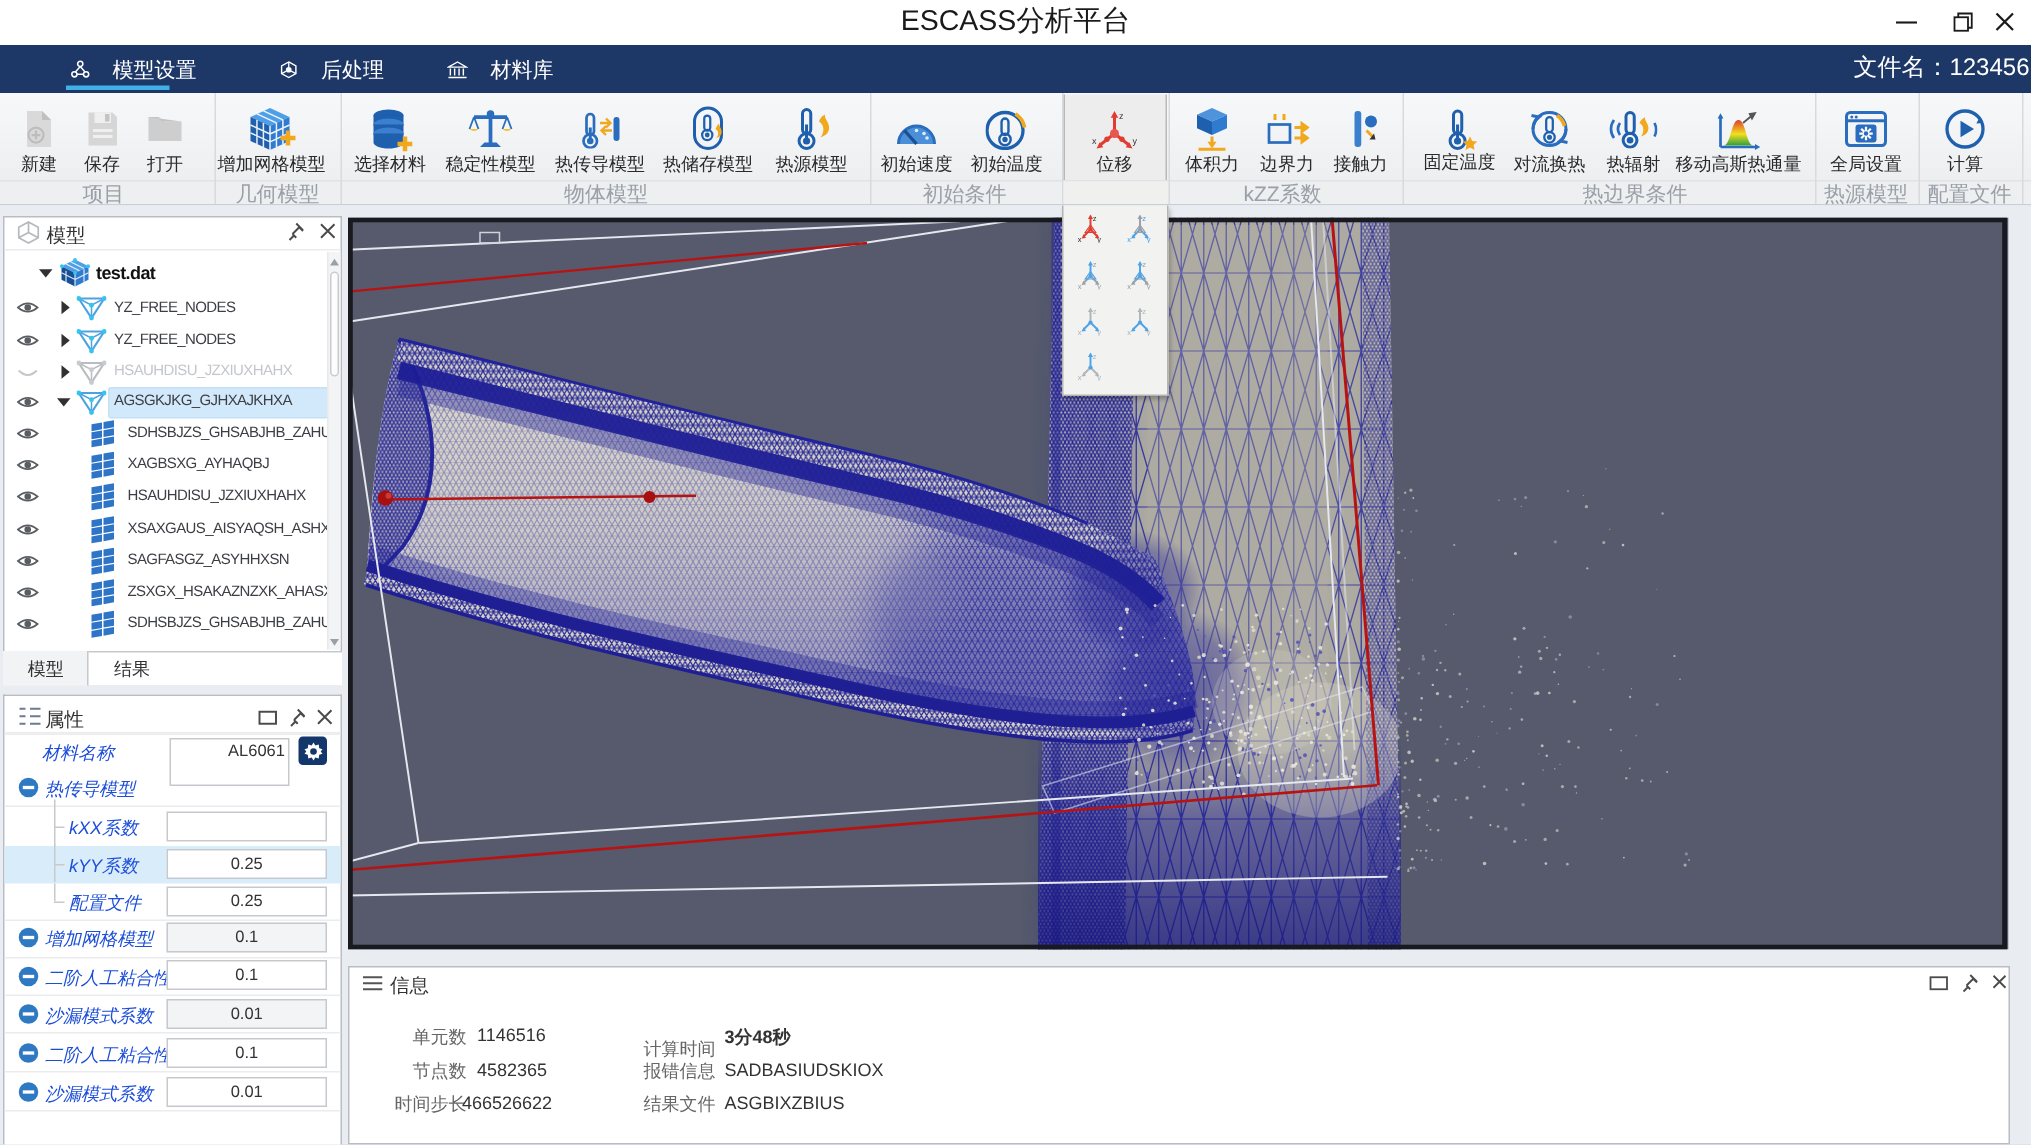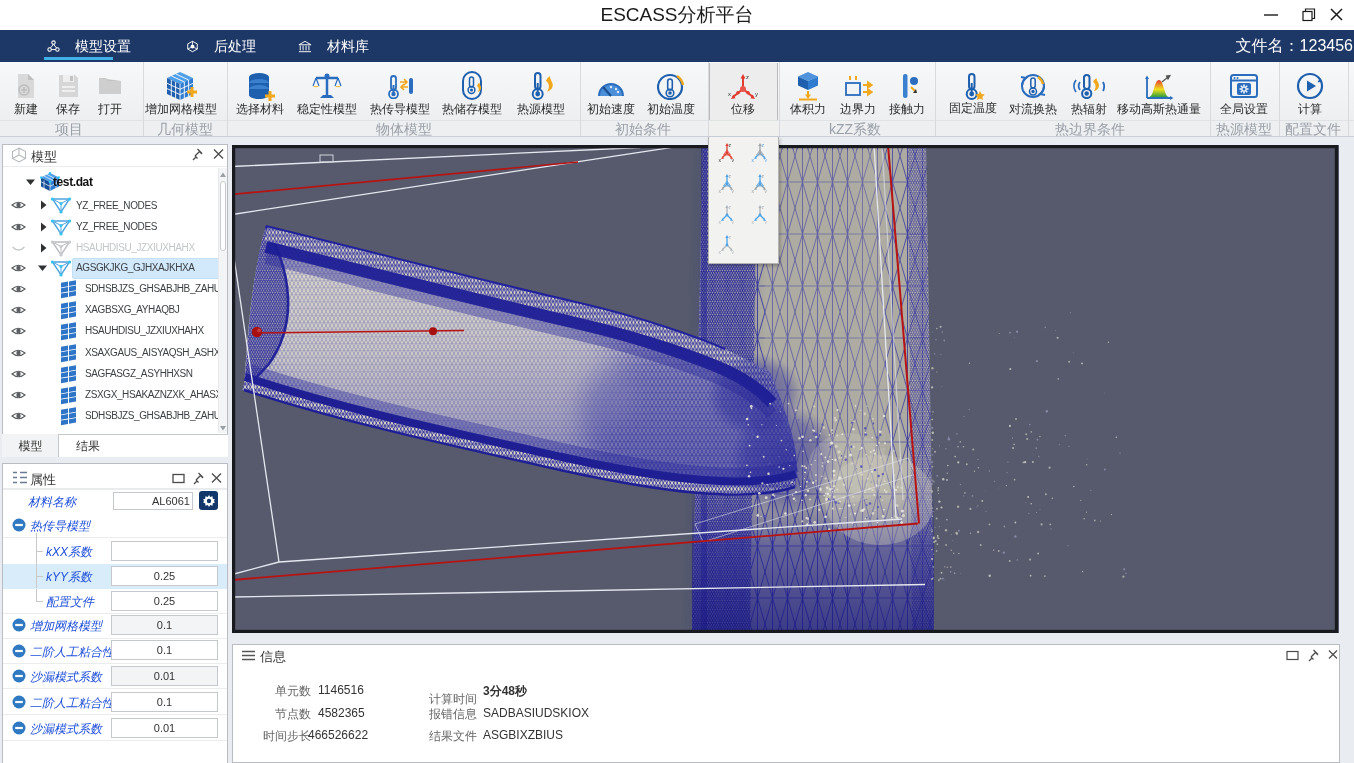--- a/index.html
+++ b/index.html
@@ -278,21 +278,21 @@
 <svg class="abs" style="left:40px;top:172px" width="20" height="20" viewBox="0 0 20 20">
 <polygon points="10,1 19,5.5 10,10 1,5.5" fill="#4f9fe8"></polygon>
     <polygon points="1,5.5 10,10 10,19 1,14.5" fill="#174f96"></polygon>
     <polygon points="19,5.5 10,10 10,19 19,14.5" fill="#2e7bd0"></polygon>
 <path d="M4,4 L13,8.5 M7,2.5 L16,7 M10,10 V19 M4,8.5 V17.5 M16,7.5 V16 M1,9.8 L10,14.3 M19,9.8 L10,14.3" stroke="#fff" stroke-width="0.8" fill="none" opacity="0.85"></path>
 <circle cx="10" cy="1.3" r="1.3" fill="#35c4f0"></circle>
     <circle cx="1.3" cy="5.5" r="1.3" fill="#35c4f0"></circle>
     <circle cx="18.7" cy="5.5" r="1.3" fill="#35c4f0"></circle>
     <circle cx="10" cy="10" r="1.3" fill="#35c4f0"></circle>
   </svg>
-<div class="treelabel" style="left:53px;top:175px;font-weight:bold;font-size:12px;color:#111;">test.dat</div>
+<div class="treelabel" style="left:64px;top:175px;font-weight:bold;font-size:12px;color:#111;">test.dat</div>
 <svg class="abs" style="left:11px;top:198px" width="15" height="14" viewBox="0 0 15 14">
 <path d="M1,7 Q7.5,1.5 14,7 Q7.5,12.5 1,7 Z" fill="none" stroke="#5a5d61" stroke-width="1.2"></path>
     <circle cx="7.5" cy="7" r="2.2" fill="#5a5d61"></circle>
   </svg>
 <svg class="abs" style="left:40px;top:200px" width="7" height="10" viewBox="0 0 7 10">
     <path d="M1,0.5 L6.5,5 L1,9.5 Z" fill="#2f3133"></path>
   </svg>
 <svg class="abs" style="left:51px;top:196px" width="20" height="18" viewBox="0 0 20 18">
 <path d="M1.5,3 H18.5 L10,16 Z" fill="none" stroke="#4da3e0" stroke-width="1.4"></path>
 <path d="M1.5,3 L10,7.5 L18.5,3 M10,7.5 L10,16" stroke="#4da3e0" stroke-width="1" fill="none"></path>
@@ -476,21 +476,21 @@
 <div class="abs phead" style="left:30px;top:471px;">属性</div>
 <svg class="abs" style="left:172px;top:472px" width="50" height="13" viewBox="0 0 50 13">
 <rect x="1" y="2.5" width="11" height="8" fill="none" stroke="#4a4a4a" stroke-width="1.3"></rect>
 <g stroke="#4a4a4a" stroke-width="1.3" fill="none">
       <path d="M26.5,1 L31,5.5 M24,8 L28.5,3.5 M28.5,3.5 l2.5,2.5 M24,8 l2.5,2.5 M22,12 L25,9"></path>
       <path d="M40,1.5 L49,10.5 M49,1.5 L40,10.5"></path>
     </g>
   </svg>
 <div class="abs" style="left:3px;top:488px;width:224px;height:1px;background:#e9ebed;"></div>
 <div class="plabel" style="left:28px;top:494px;">材料名称</div>
-<div class="inp" style="left:113px;top:492px;width:80px;height:18px;line-height:17px;padding-left:36px;">AL6061</div>
+<div class="inp" style="left:113px;top:492px;width:80px;height:32px;line-height:17px;padding-left:36px;">AL6061</div>
 <div class="abs" style="left:199px;top:491px;width:19px;height:19px;background:#14376b;border-radius:3px;"></div>
 <svg class="abs" style="left:201.5px;top:493.5px" width="14" height="14" viewBox="0 0 14 14">
 <g fill="#fff">
       <path d="M7,1 L8.2,3 L10.5,2.3 L10.8,4.8 L13,5.5 L11.8,7 L13,8.5 L10.8,9.2 L10.5,11.7 L8.2,11 L7,13 L5.8,11 L3.5,11.7 L3.2,9.2 L1,8.5 L2.2,7 L1,5.5 L3.2,4.8 L3.5,2.3 L5.8,3 Z"></path>
     </g>
     <circle cx="7" cy="7" r="2.2" fill="#14376b"></circle>
   </svg>
 <div class="abs" style="left:3px;top:488.5px;width:224px;height:1px;background:#ebecee;"></div>
 <svg class="abs" style="left:12px;top:518px" width="14" height="14" viewBox="0 0 14 14">
     <circle cx="7" cy="7" r="6.5" fill="#2e79c2"></circle>

